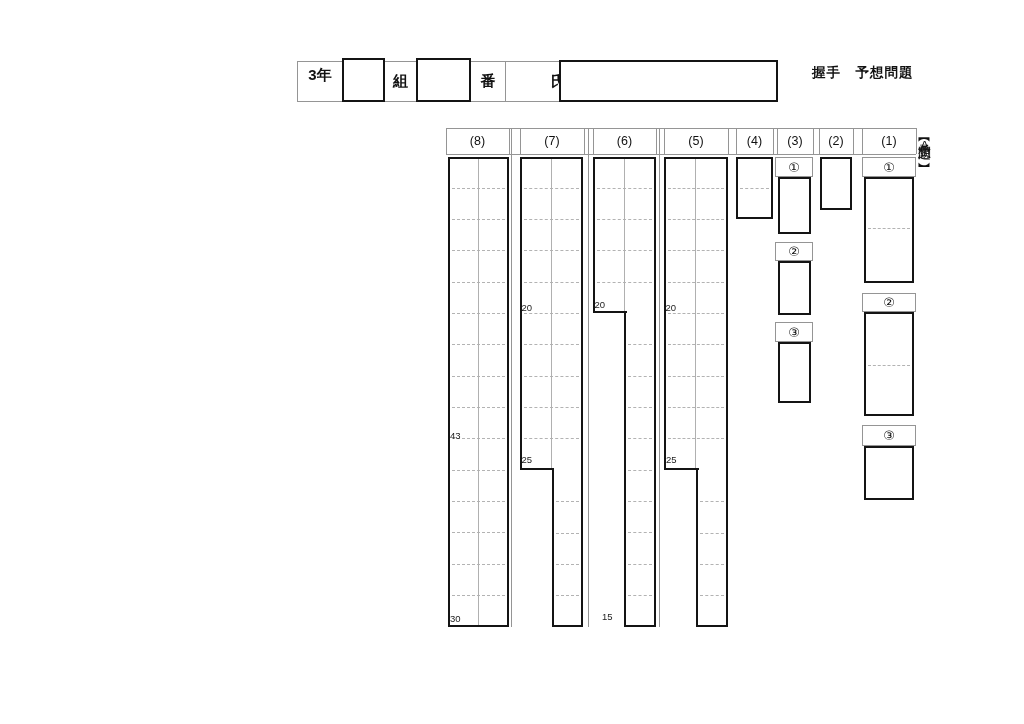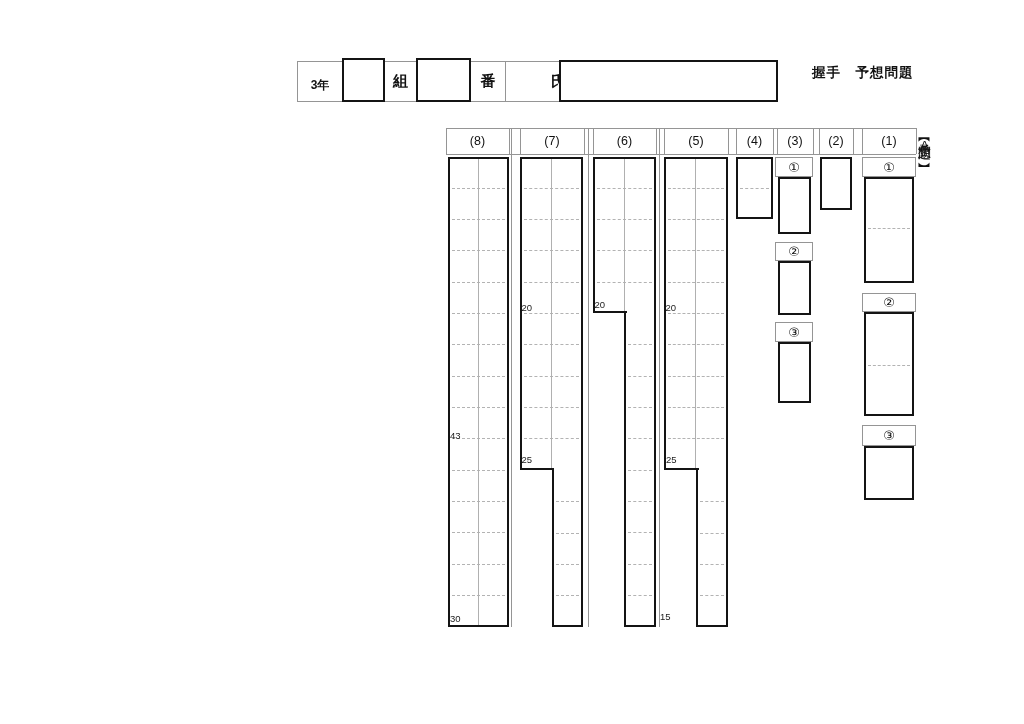--- a/index.html
+++ b/index.html
@@ -27,21 +27,21 @@
               writing-mode:vertical-rl;text-orientation:upright;letter-spacing:1px;line-height:18px;}
 </style>
 </head>
 <body>
 
 <div id="sheet">
 
 
   <div class="thin-cell" style="left:297px;top:61px;width:481px;height:41px;border-color:#959595;"></div>
   <div class="vline" style="left:505px;top:61px;height:41px;"></div>
-  <div class="lbl" style="left:298px;top:61px;width:44px;height:49px;font-size:12px;font-weight:600;">3年</div>
+  <div class="lbl" style="left:298px;top:51px;width:44px;height:49px;font-size:15px;font-weight:600;">3年</div>
   <div class="thick" style="left:342px;top:58px;width:43px;height:44px;border-width:2px;"></div>
   <div class="lbl" style="left:385px;top:61px;width:31px;height:41px;font-size:15px;font-weight:600;">組</div>
   <div class="thick" style="left:416px;top:58px;width:55px;height:44px;border-width:2px;"></div>
   <div class="lbl" style="left:471px;top:61px;width:34px;height:41px;font-size:15px;font-weight:600;">番</div>
   <div class="lbl" style="left:505px;top:61px;width:54px;height:41px;font-size:15px;font-weight:600;letter-spacing:2px;padding-left:36px;">氏名</div>
   <div class="thick" style="left:559px;top:60px;width:219px;height:42px;border-width:2px;"></div>
 
   <div id="exam-title">握手　予想問題</div>
   <div id="side-label">【予想問題A】</div>
 
@@ -132,21 +132,21 @@
       <div class="dash" style="top: 125.32px;"></div>
       <div class="dash" style="top: 156.65px;"></div>
       <div class="dash" style="top: 187.98px;"></div>
       <div class="dash" style="top: 219.31px;"></div>
       <div class="dash" style="top: 250.64px;"></div>
       <div class="dash" style="top: 281.97px;"></div>
     </div>
   <div class="steptop" style="left:593px;top:310.5px;width:34px;"></div>
   <div class="divider" style="left:624px;top:159px;height:152px;"></div>
   <div class="mark" style="left:594.5px;top:305px;">20</div>
-  <div class="mark" style="left:660px;top:617px;">15</div>
+  <div class="mark" style="left:602px;top:617px;">15</div>
 
   <div class="thick noBottom" style="left:664px;top:157px;width:64px;height:313px;">
       <div class="dash" style="top: 28.8px;"></div>
       <div class="dash" style="top: 60.13px;"></div>
       <div class="dash" style="top: 91.46px;"></div>
       <div class="dash" style="top: 122.79px;"></div>
       <div class="dash" style="top: 154.12px;"></div>
       <div class="dash" style="top: 185.45px;"></div>
       <div class="dash" style="top: 216.78px;"></div>
       <div class="dash" style="top: 248.11px;"></div>

